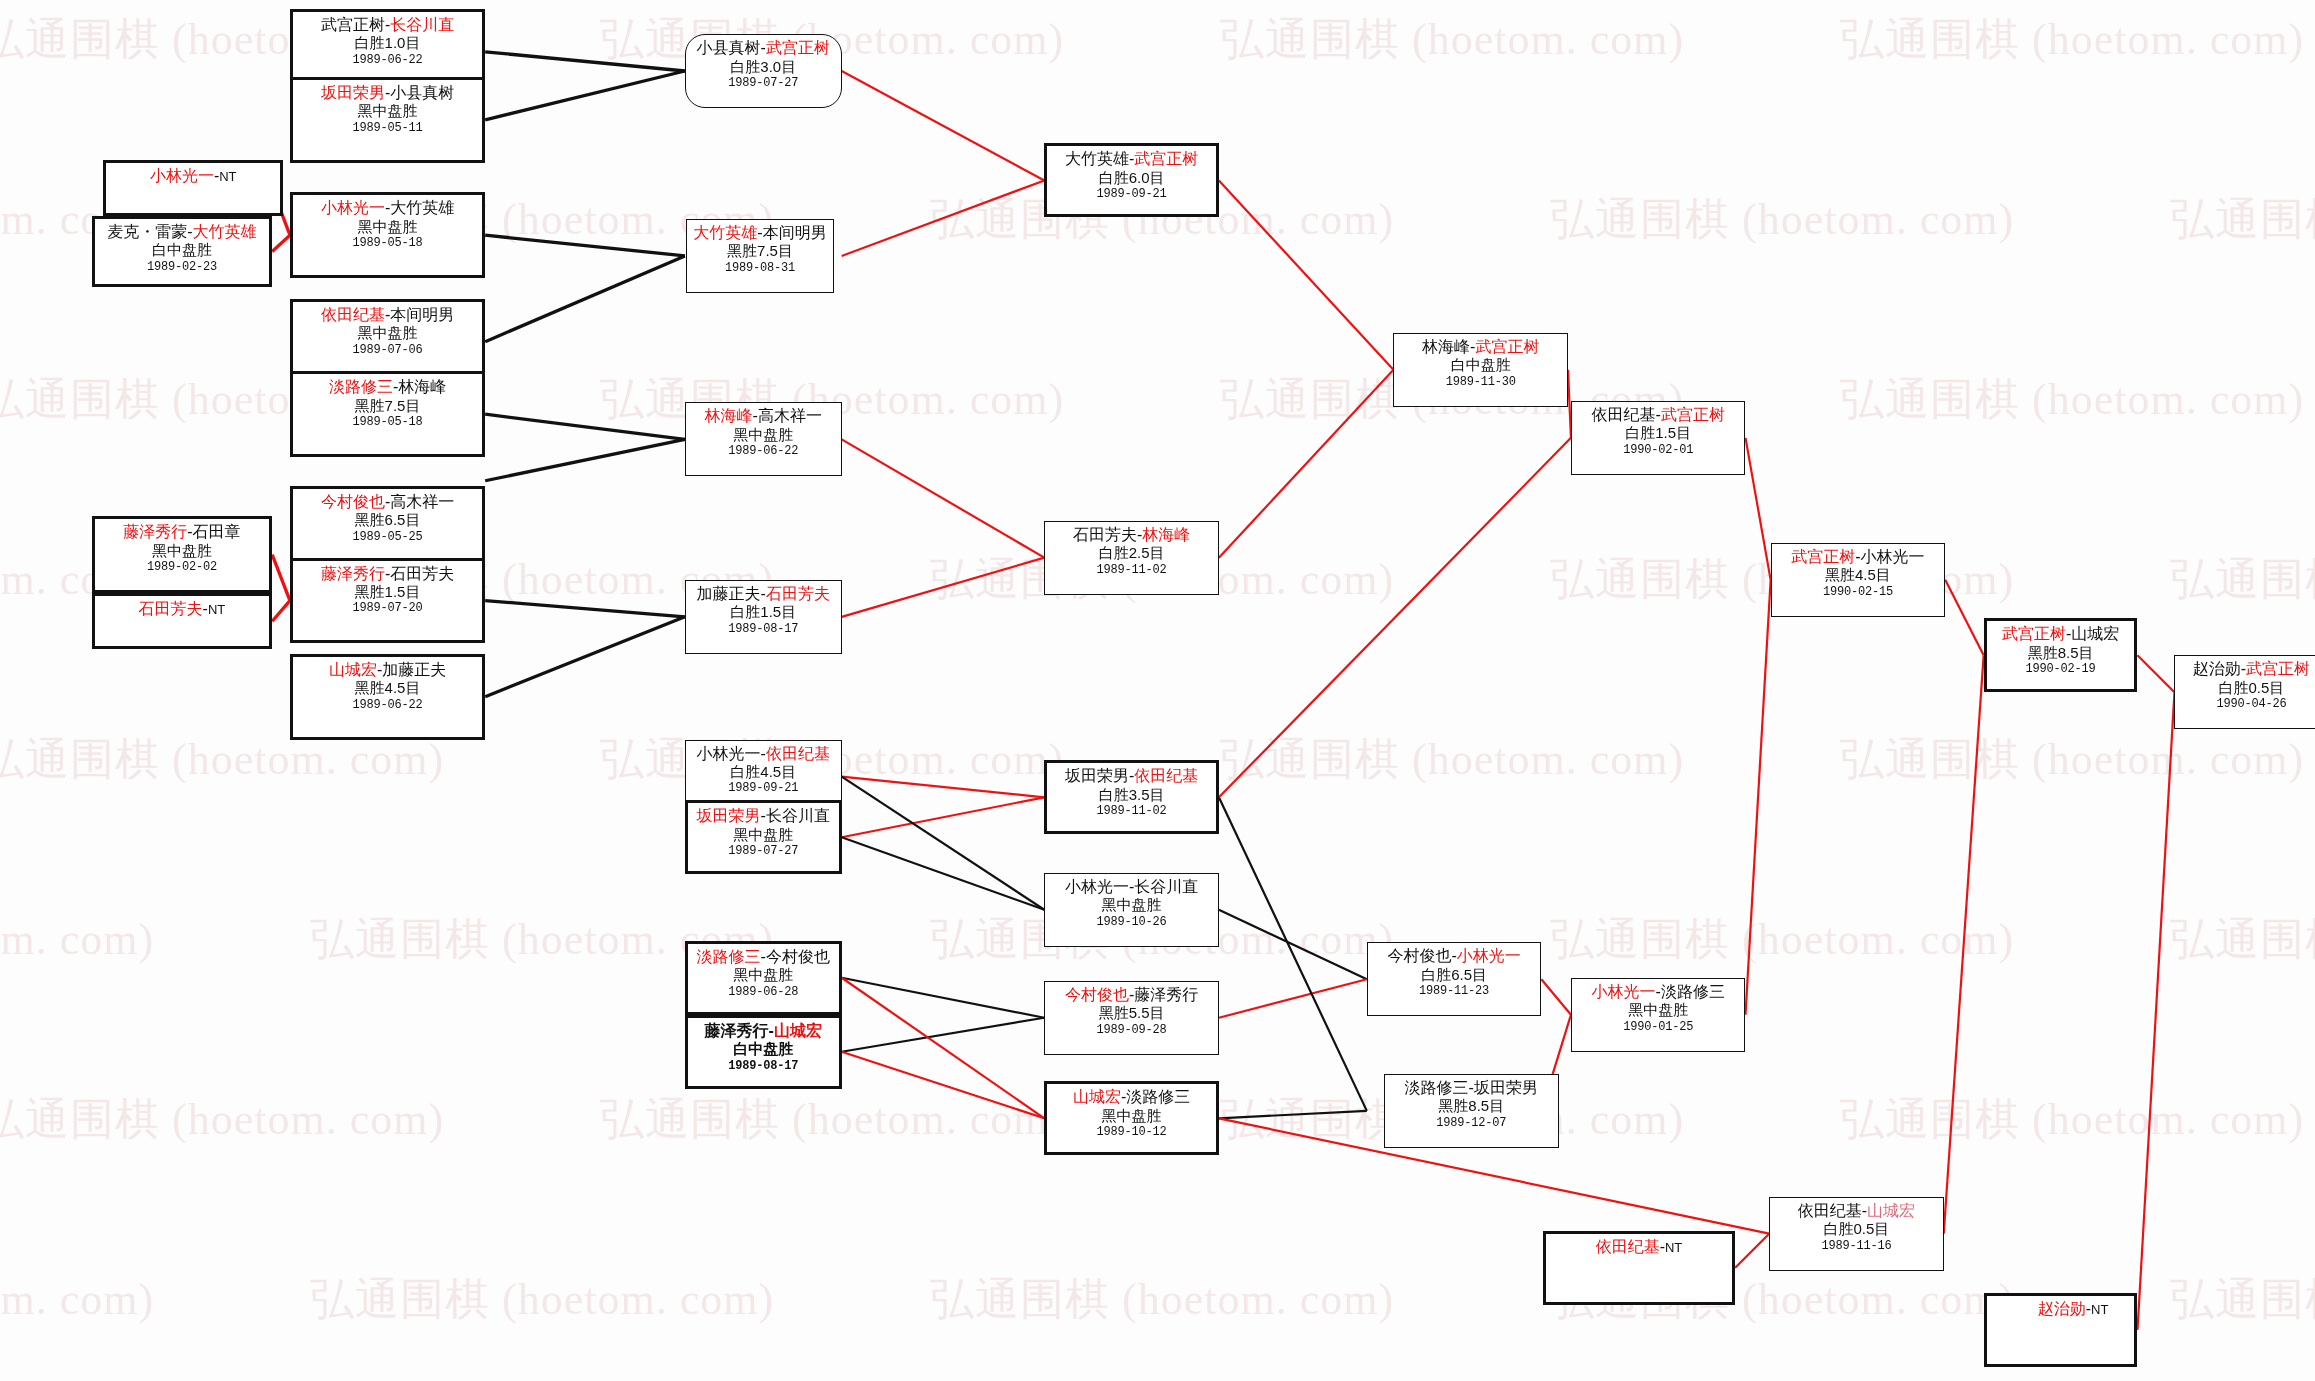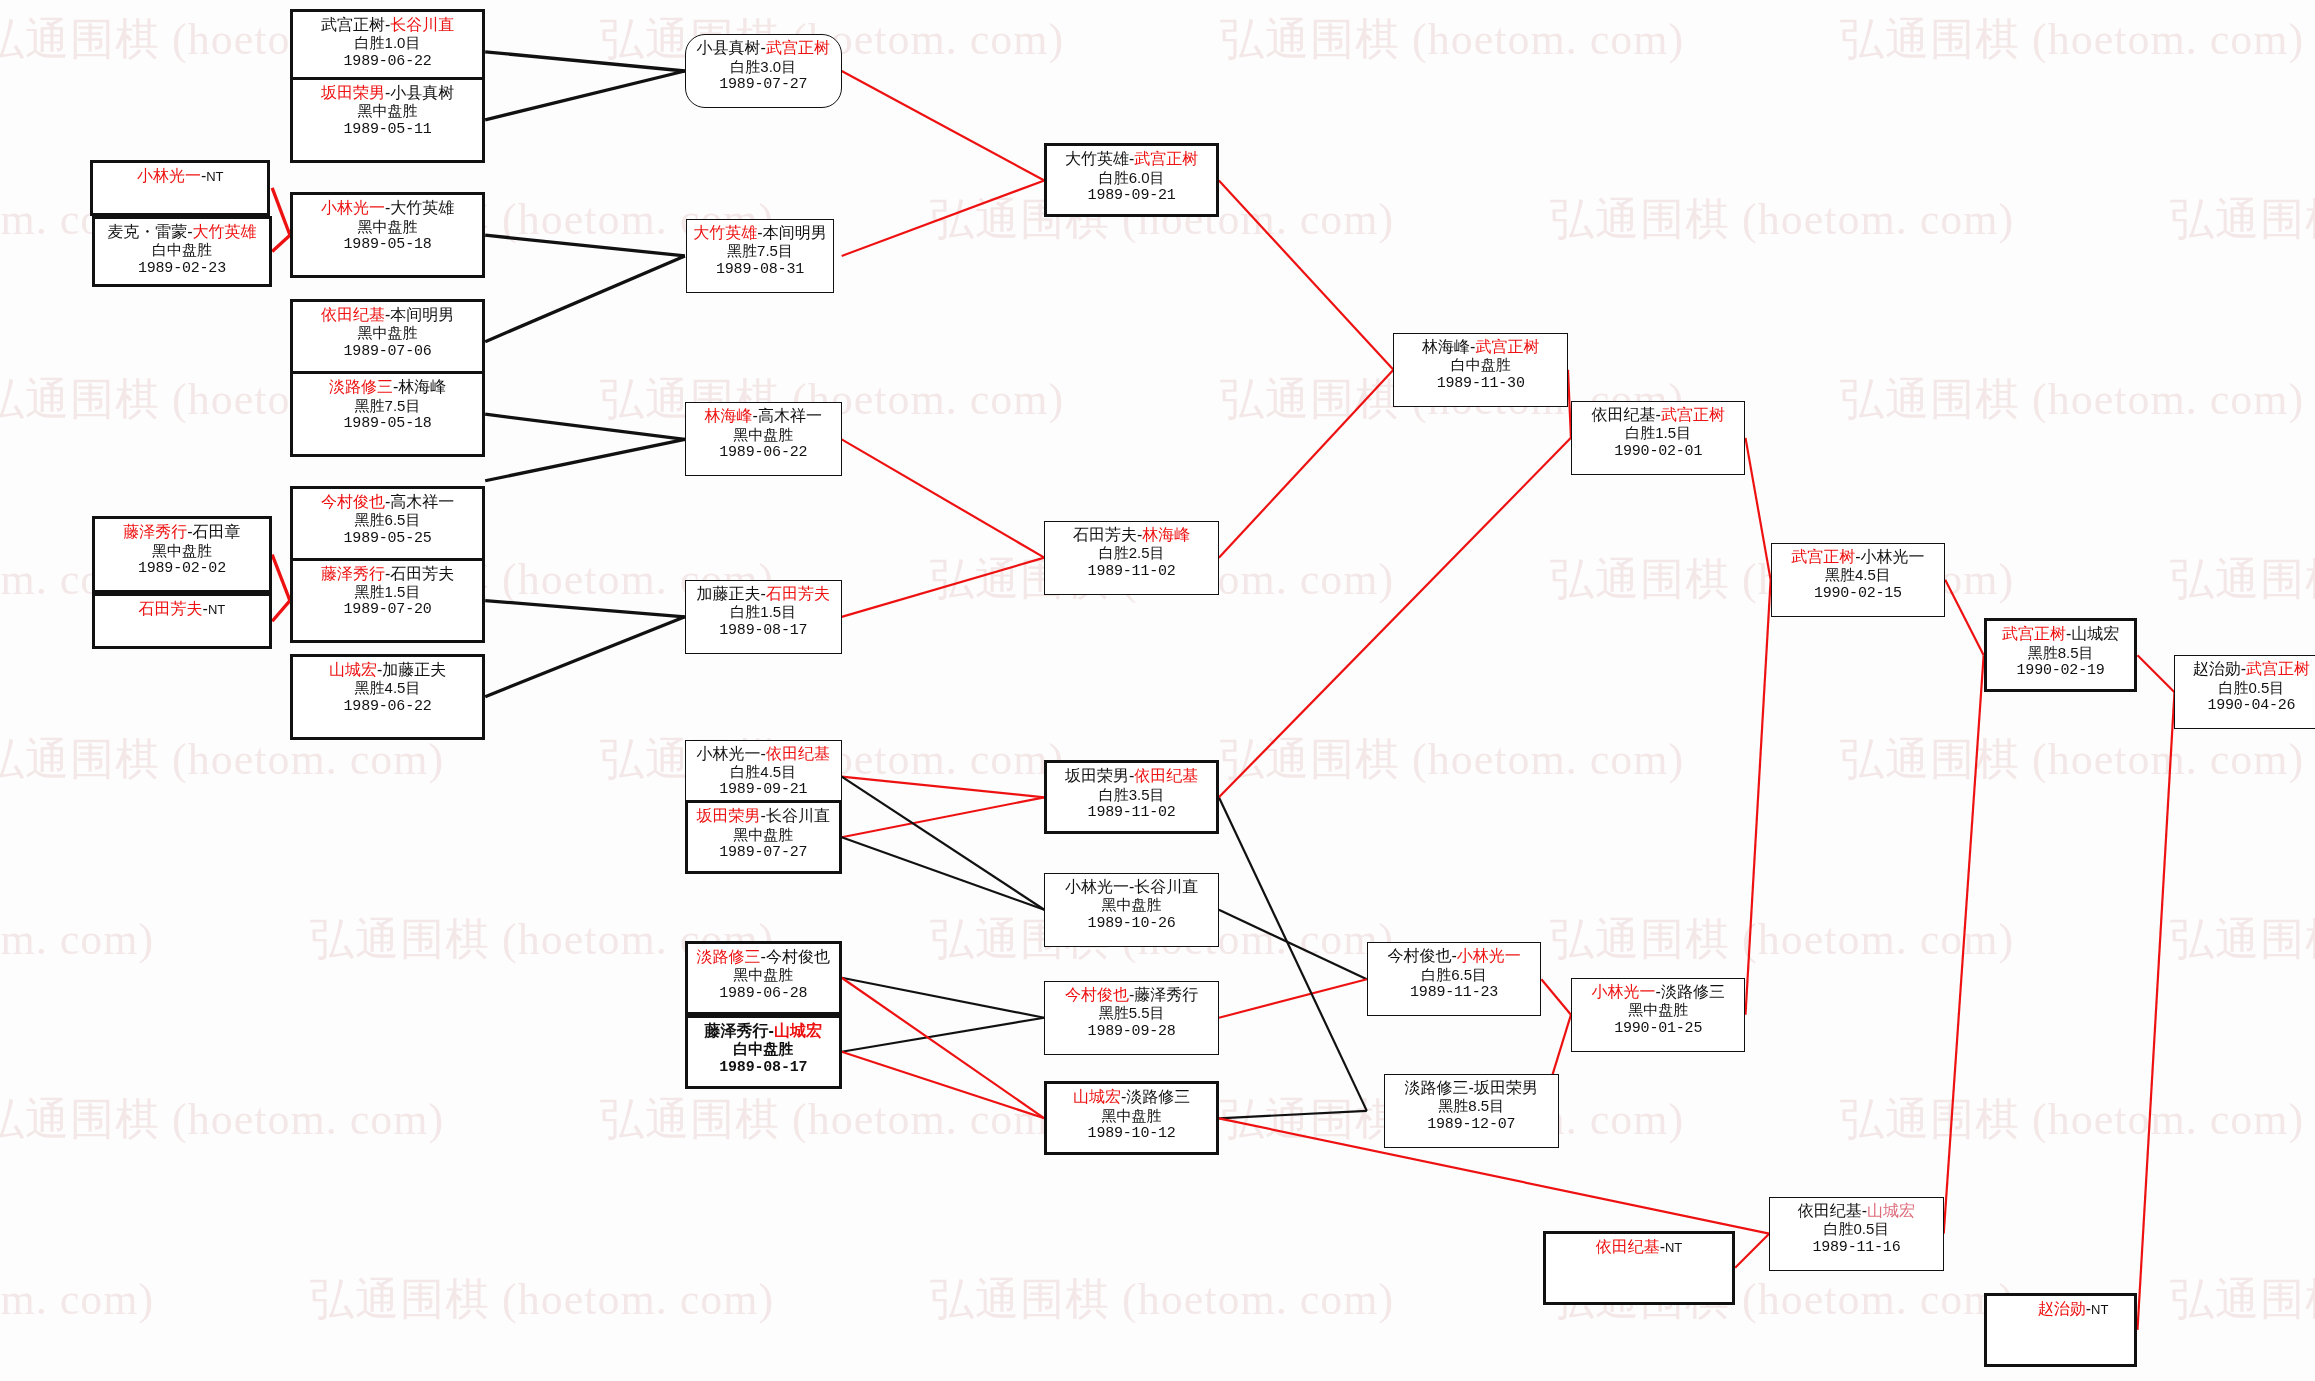--- a/index.html
+++ b/index.html
@@ -48,21 +48,21 @@
     padding: 3px 4px 4px 4px;
     line-height: 1.22;
     font-size: 15px;
     color: #111111;
   }
   .node.thick { border-width: 3px; }
   .node .ln1 { white-space: nowrap; font-size: 16px; }
   .node .ln2 { white-space: nowrap; font-size: 15px; }
   .node .ln3 {
     white-space: nowrap;
-    font-size: 15px;
+    font-size: 12px;
     font-family: "Liberation Mono", "DejaVu Sans Mono", monospace;
     letter-spacing: -0.2px;
   }
   .red { color: #ee1111; }
   .blk { color: #111111; }
   .dim { color: #dd6b7a; }
   .small { font-size: 13px; }
 </style>
 </head>
 <body>
@@ -157,21 +157,21 @@
       <div class="node thick" style="left: 289.93px; top: 8.8754px; width: 195.259px; height: 85.7955px;">
         <div class="ln1"><span class="blk">武宫正树</span><span class="blk">-</span><span class="red">长谷川直</span></div>
         <div class="ln2">白胜1.0目</div>
         <div class="ln3">1989-06-22</div>
       </div>
       <div class="node thick" style="left: 289.93px; top: 76.9201px; width: 195.259px; height: 85.7955px;">
         <div class="ln1"><span class="red">坂田荣男</span><span class="blk">-</span><span class="blk">小县真树</span></div>
         <div class="ln2">黑中盘胜</div>
         <div class="ln3">1989-05-11</div>
       </div>
-      <div class="node thick" style="left: 90px; top: 159.757px; width: 180.466px; height: 56.2109px;">
+      <div class="node thick" style="left: 103px; top: 159.757px; width: 180.466px; height: 56.2109px;">
         <div class="ln1"><span class="red">小林光一</span><span class="blk">-</span><span class="blk small">NT</span></div>
       </div>
       <div class="node thick" style="left: 91.7125px; top: 215.968px; width: 180.466px; height: 71.0032px;">
         <div class="ln1"><span class="blk">麦克・雷蒙</span><span class="blk">-</span><span class="red">大竹英雄</span></div>
         <div class="ln2">白中盘胜</div>
         <div class="ln3">1989-02-23</div>
       </div>
       <div class="node thick" style="left: 289.93px; top: 192.3px; width: 195.259px; height: 85.7955px;">
         <div class="ln1"><span class="red">小林光一</span><span class="blk">-</span><span class="blk">大竹英雄</span></div>
         <div class="ln2">黑中盘胜</div>

